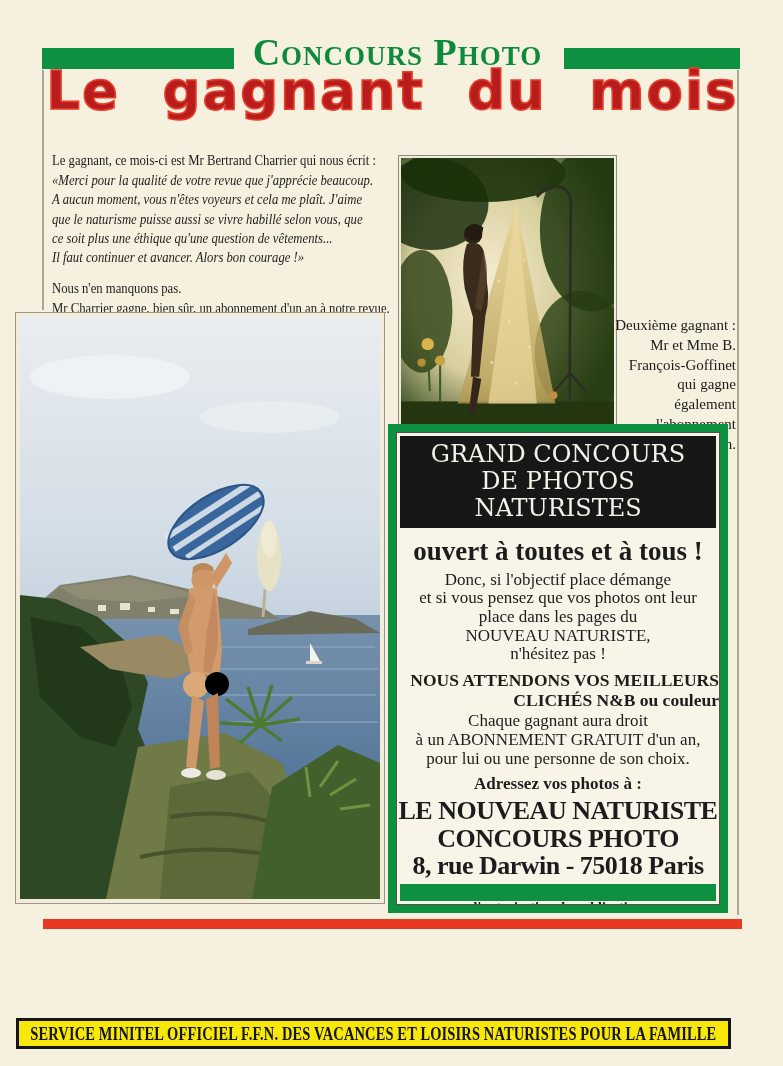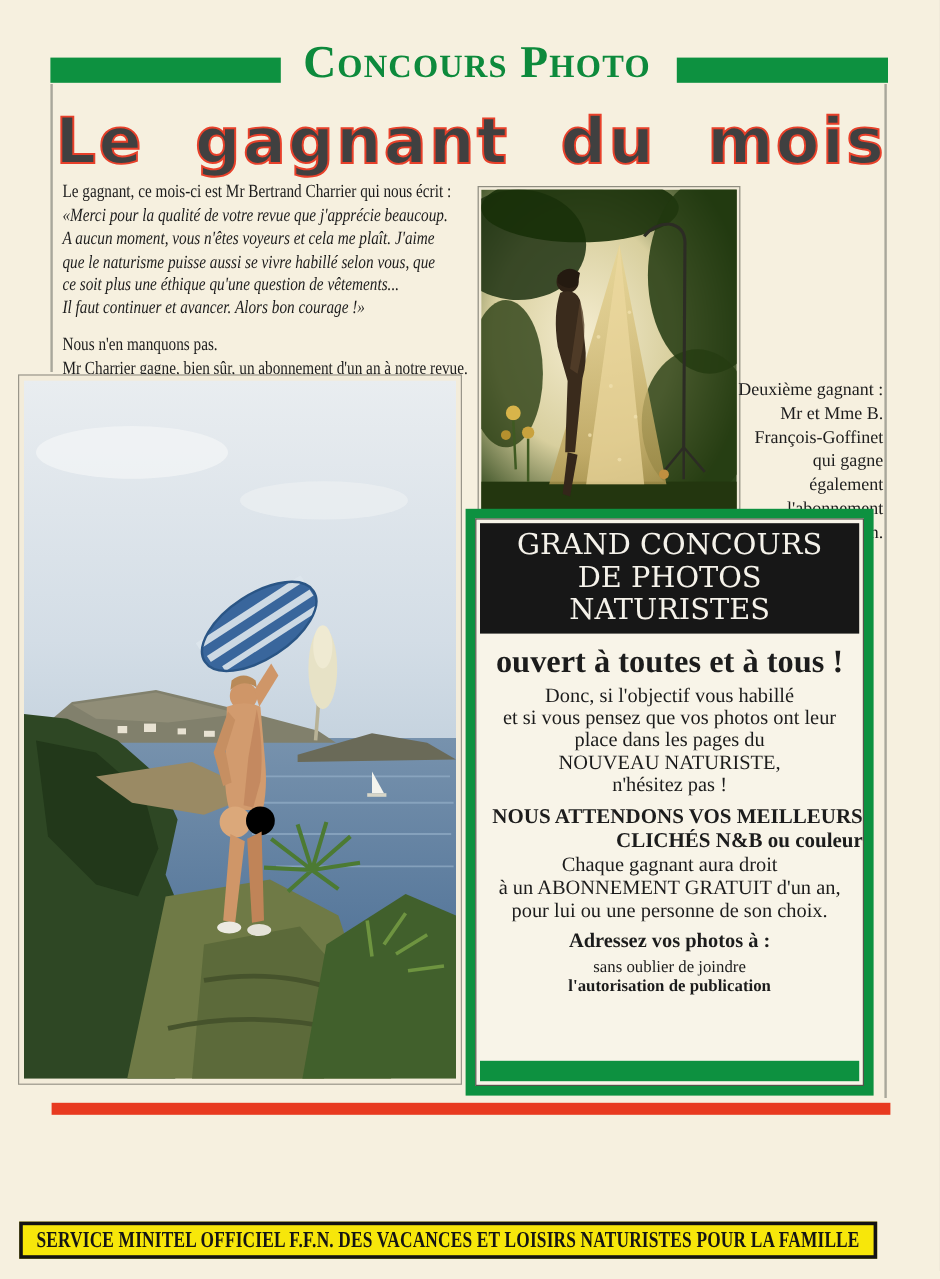--- a/index.html
+++ b/index.html
@@ -5,22 +5,22 @@
   html,body{margin:0;padding:0;background:#e9e4d4;}
   #page{position:relative;width:783px;height:1066px;background:#f6f0df;overflow:hidden;
         font-family:"Liberation Serif",serif;color:#1c1c1c;}
   .pre{white-space:pre-line;}
 
   
   .gbar{position:absolute;height:21px;background:#0d9140;}
   #hdr-title{position:absolute;left:225px;top:30px;width:345px;text-align:center;
     font-family:"Liberation Serif",serif;font-variant:small-caps;font-weight:bold;
     font-size:38px;color:#0d8a3c;letter-spacing:1px;}
-  #main-title{position:absolute;left:40px;top:88px;width:705px;text-align:center;
-    font-family:"DejaVu Sans",sans-serif;font-weight:bold;font-size:53px;color:#404040;
+  #main-title{position:absolute;left:40px;top:60px;width:705px;text-align:center;
+    font-family:"DejaVu Sans",sans-serif;font-weight:bold;font-size:53px;color:#b91c1c;
     letter-spacing:2px;word-spacing:22px;-webkit-text-stroke:1.6px #e8402a;}
 
   .vrule{position:absolute;width:2px;background:#a8a79b;}
 
   
   #intro{position:absolute;left:52px;top:150px;width:412px;transform:scaleX(0.82);
     transform-origin:left top;font-size:15.5px;line-height:1.24;}
   #intro .quote{font-style:italic;margin-top:1px;}
   #intro .follow{margin-top:12px;}
 
@@ -227,31 +227,34 @@
         <ellipse cx="196" cy="458" rx="10" ry="5" fill="#e4e2d8"></ellipse>
       </g>
     </svg>
   </div>
 
   <div id="contest">
     <div id="contest-inner" style="font-family:'Liberation Serif',serif;">
       <div id="contest-header" class="pre">GRAND CONCOURS
 DE PHOTOS NATURISTES</div>
       <div class="c-open pre">ouvert à toutes et à tous !</div>
-      <div class="c-pitch pre">Donc, si l'objectif vous habillé
+      <div class="c-pitch pre">Donc, si l'objectif place démange
 et si vous pensez que vos photos ont leur
 place dans les pages du
 NOUVEAU NATURISTE,
 n'hésitez pas !</div>
       <div class="c-call pre">NOUS ATTENDONS VOS MEILLEURS
 CLICHÉS N&amp;B ou couleur</div>
       <div class="c-prize pre">Chaque gagnant aura droit
 à un ABONNEMENT GRATUIT d'un an,
 pour lui ou une personne de son choix.</div>
       <div class="c-send pre">Adressez vos photos à :</div>
+      <div class="c-addr pre">LE NOUVEAU NATURISTE
+CONCOURS PHOTO
+8, rue Darwin - 75018 Paris</div>
       <div class="c-note1">sans oublier de joindre</div>
       <div class="c-note2">l'autorisation de publication</div>
 
       <div id="contest-strip"></div>
     </div>
   </div>
 
   <div id="red-line"></div>
 
   <div id="minitel-footer">

